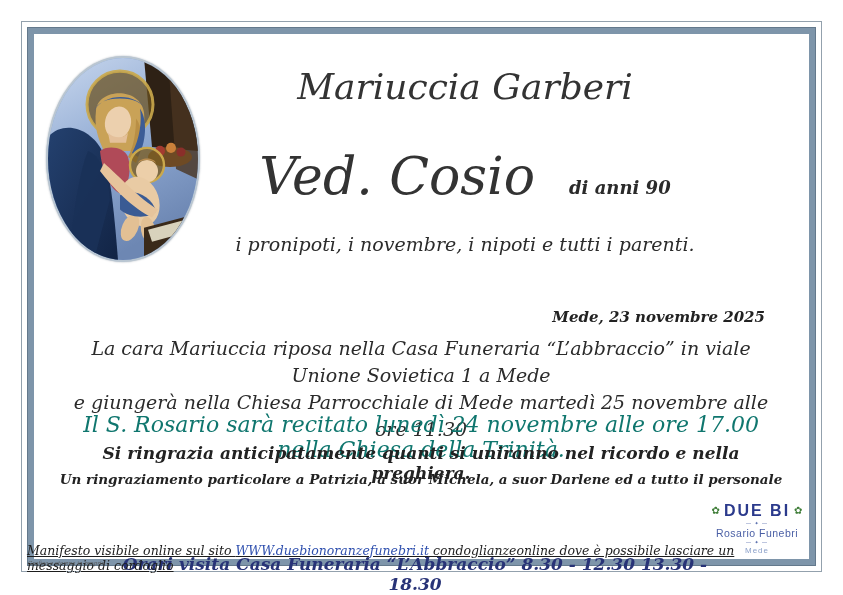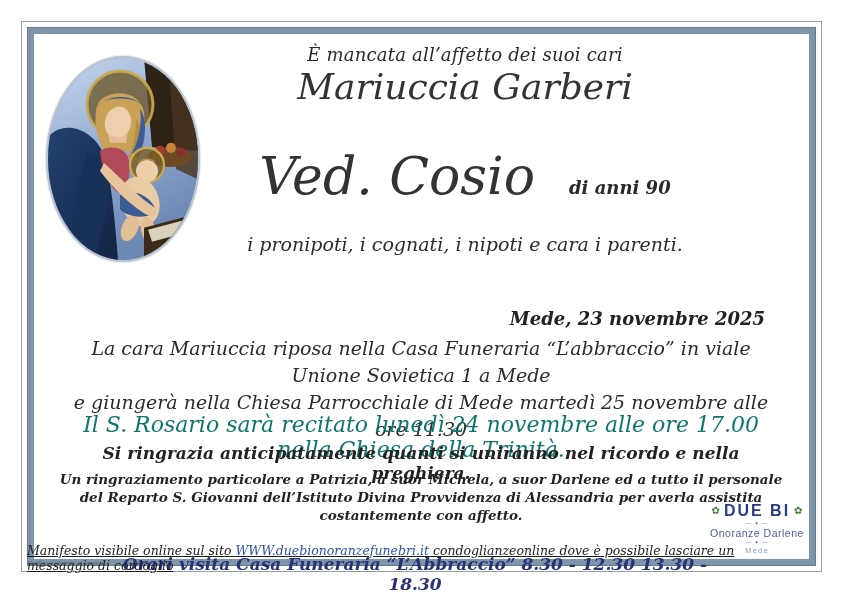--- a/index.html
+++ b/index.html
@@ -25,21 +25,21 @@
   .it{font-style:italic;}
   .ctr{text-align:center;}
 
   .intro{left:200px;top:44px;width:530px;font-size:18px;color:#2a2a2a;letter-spacing:.2px;}
   .name1{left:195px;top:66px;width:540px;font-size:36px;line-height:1.15;color:#333;font-weight:500;}
   .name2-row{left:195px;top:146px;width:540px;display:flex;justify-content:center;align-items:baseline;gap:34px;}
   .name2{font-size:52px;color:#333;font-weight:500;font-style:italic;}
   .age{font-size:18px;color:#2a2a2a;font-weight:600;}
 
   .family{left:140px;top:231px;width:650px;font-size:19px;line-height:26px;color:#2b2b2b;}
-  .dateline{left:400px;top:308px;width:365px;text-align:right;font-size:18px;font-weight:700;color:#222;}
+  .dateline{left:400px;top:308px;width:365px;text-align:right;font-size:15px;font-weight:700;color:#222;}
   .funeral{left:56px;top:335px;width:730px;font-size:19px;line-height:27px;color:#2b2b2b;}
   .rosary{left:56px;top:412px;width:730px;font-size:22px;color:#0f766e;}
   .thanks{left:56px;top:443px;width:730px;font-size:17px;font-weight:700;color:#222;}
   .special{left:56px;top:470px;width:730px;font-size:13.5px;line-height:18px;font-weight:700;color:#222;}
   .visiting{left:95px;top:510px;width:640px;font-size:17px;font-weight:700;color:#283377;margin-top:44px;}
 
   
   .portrait{
     left:46px;top:56px;width:150px;height:202px;border-radius:50%;
     overflow:hidden;border:2px solid #b9c6d2;box-shadow:0 0 2px rgba(60,80,100,.45);
@@ -120,56 +120,54 @@
 
       <path d="M72,136 C84,128 104,136 108,152 C100,160 80,158 72,150 Z" fill="#3a5b94"></path>
 
       <path d="M56,104 C70,116 92,140 110,150 L104,158 C86,150 64,128 52,112 Z" fill="#e6c49c"></path>
 
       <path d="M96,168 L150,154 L150,200 L96,200 Z" fill="#3a2a1a"></path>
       <path d="M100,170 L146,158 L148,170 L104,182 Z" fill="#d8d2bc"></path>
     </svg>
   </div>
 
-  <div class="abs intro it ctr">È mancata all’affetto dei suoi cari</div>
   <div class="abs name1 it ctr">Mariuccia Garberi</div>
   <div class="abs name2-row">
     <span class="name2 it">Ved. Cosio</span>
     <span class="age it">di anni 90</span>
   </div>
 
   <div class="abs family it ctr">
-    <div>i pronipoti, i cognati, i nipoti e cara i parenti.</div>
+    <div>i pronipoti, i novembre, i nipoti e tutti i parenti.</div>
   </div>
 
   <div class="abs dateline it">Mede, 23 novembre 2025</div>
 
   <div class="abs funeral it ctr">
     <div>La cara Mariuccia riposa nella Casa Funeraria “L’abbraccio” in viale Unione Sovietica 1 a Mede</div>
     <div>e giungerà nella Chiesa Parrocchiale di Mede martedì 25 novembre alle ore 11.30</div>
   </div>
 
   <div class="abs rosary it ctr">Il S. Rosario sarà recitato lunedì 24 novembre alle ore 17.00 nella Chiesa della Trinità.</div>
   <div class="abs thanks it ctr">Si ringrazia anticipatamente quanti si uniranno nel ricordo e nella preghiera.</div>
 
   <div class="abs special it ctr">
     <div>Un ringraziamento particolare a Patrizia, a suor Michela, a suor Darlene ed a tutto il personale</div>
-    <div>del Reparto S. Giovanni dell’Istituto Divina Provvidenza di Alessandria per averla assistita costantemente con affetto.</div>
   </div>
 
   <div class="abs visiting it ctr">Orari visita Casa Funeraria “L’Abbraccio” 8.30 - 12.30   13.30 - 18.30</div>
 
   <div class="abs logo">
     <div class="logo-row">
       <span class="logo-orn">✿</span>
       <span class="logo-name">DUE  BI</span>
       <span class="logo-orn">✿</span>
     </div>
     <div class="logo-div">— ✦ —</div>
-    <div class="logo-sub">Onoranze Darlene</div>
+    <div class="logo-sub">Rosario Funebri</div>
     <div class="logo-div">— ✦ —</div>
     <div class="logo-city">Mede</div>
   </div>
 
   <div class="abs footer">
     <span>Manifesto visibile online sul sito </span><a href="#">WWW.duebionoranzefunebri.it</a><span> condoglianzeonline dove è possibile lasciare un messaggio di cordoglio</span>
   </div>
   <div class="abs tinyprint">Grafica e stampa in proprio</div>
 
 </div>

